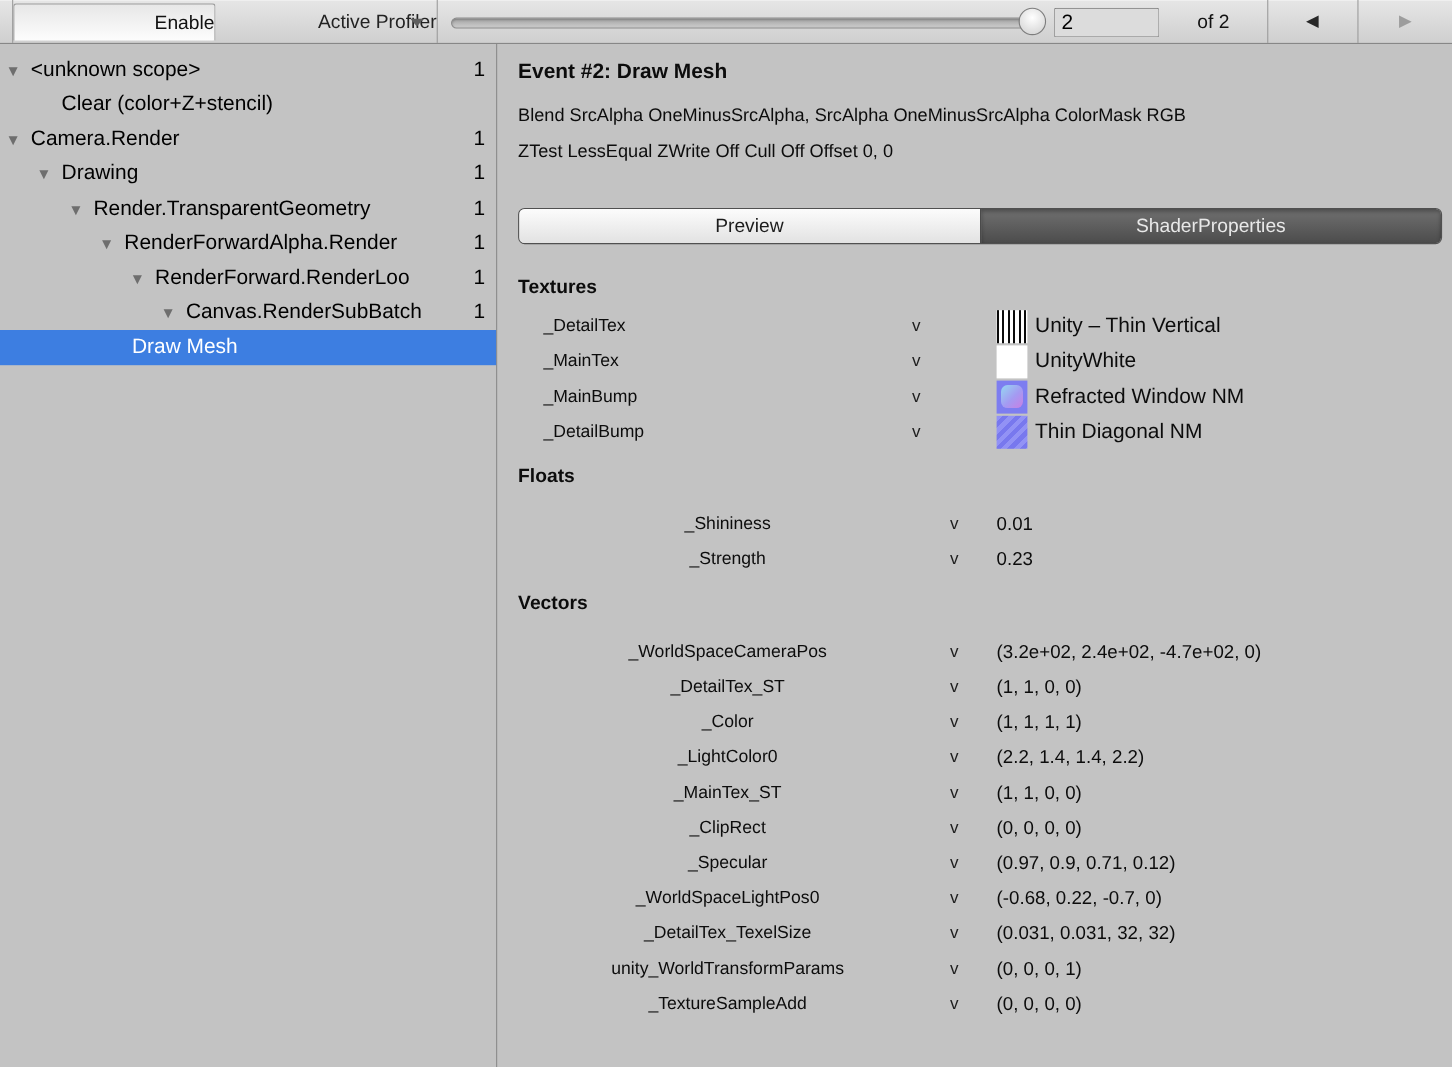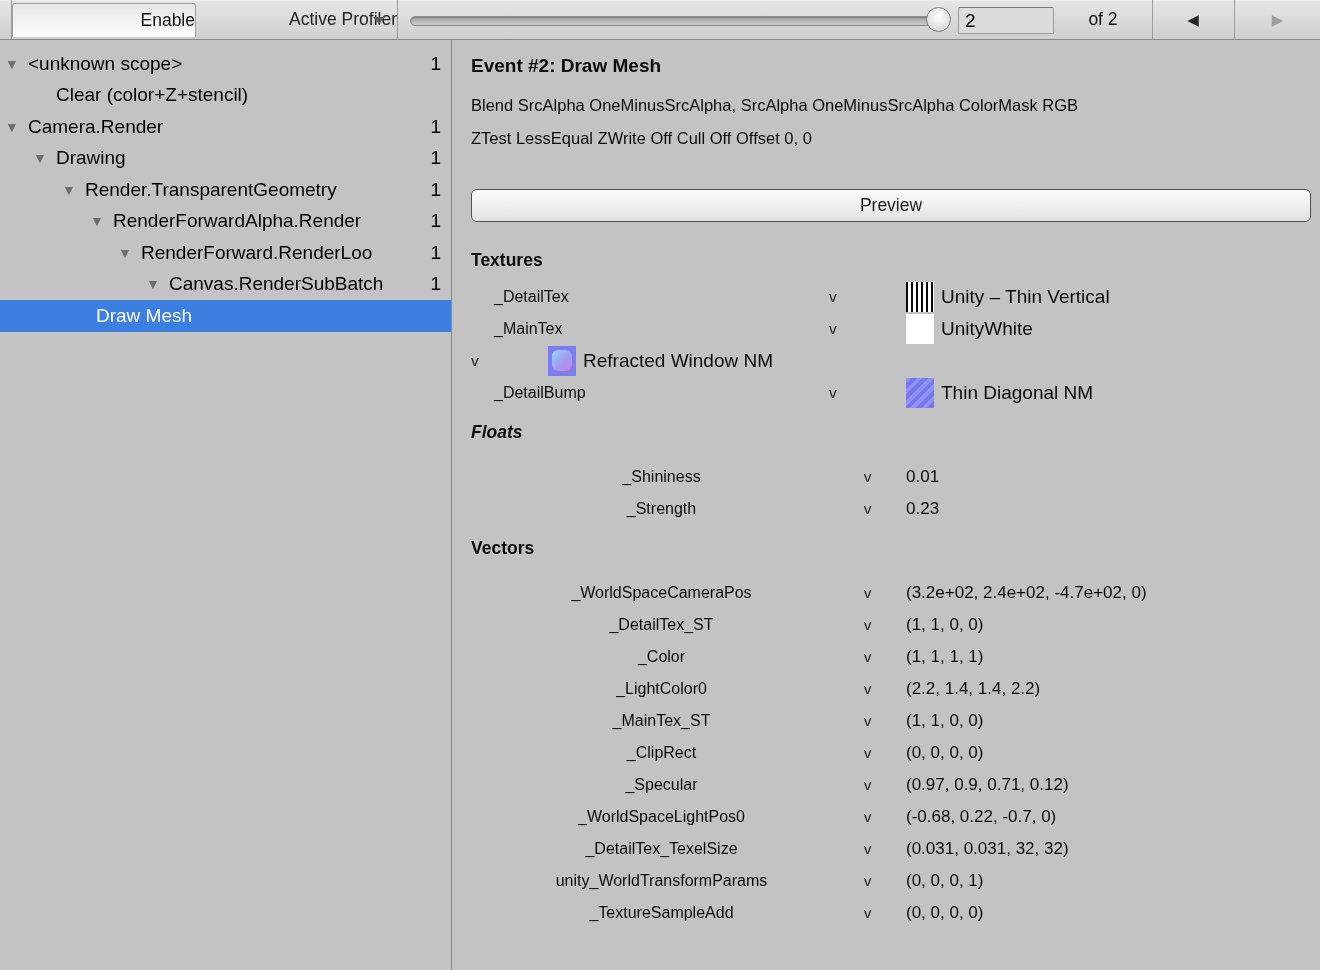--- a/index.html
+++ b/index.html
@@ -86,32 +86,32 @@
   .tree-count{position:absolute;right:10px;font-size:19px;}
   
   .details{flex:1;padding-left:19px;box-sizing:border-box;overflow:hidden;}
   .ev-title{margin-top:14px;font-size:19px;font-weight:bold;line-height:24px;}
   .shader-line{margin-top:15px;font-size:19px;line-height:24px;white-space:nowrap;}
   .shader-keywords{font-size:15.5px;margin-left:14px;letter-spacing:.2px;}
   .blend-line{margin-top:17px;font-size:16.5px;line-height:21px;}
   .ztest-line{margin-top:12px;font-size:16.5px;line-height:21px;}
   .tabbar{
     margin-top:40px;width:840px;height:33px;display:flex;
-    border:1px solid #505050;border-radius:6px;overflow:hidden;box-sizing:border-box;flex-direction:column;
+    border:1px solid #505050;border-radius:6px;overflow:hidden;box-sizing:border-box;
   }
   .tab{flex:1;font-size:17.5px;line-height:31px;text-align:center;}
   .tab-light{background:linear-gradient(#fcfcfc,#e2e2e2);color:#1c1c1c;}
   .tab-dark{
     background:linear-gradient(#707070,#4c4c4c);color:#e8e8e8;
     border-left:1px solid #3c3c3c;
     box-shadow:inset 0 2px 4px rgba(0,0,0,.35);
   }
   .section-title{font-size:17.5px;font-weight:bold;line-height:22px;}
   .st-textures{margin-top:27px;}
-  .st-floats{margin-top:12px;font-style:italic;}
+  .st-floats{margin-top:12px;}
   .st-vectors{margin-top:12px;}
   .rows{margin-top:10px;}
   .rows-gap{margin-top:18px;text-align:center;}
   .prow{height:32px;display:flex;align-items:center;}
   .pname{
     width:358px;flex:0 0 358px;padding-left:23px;box-sizing:border-box;
     font-size:16px;white-space:nowrap;
   }
   .pstage{width:77px;flex:0 0 77px;font-size:15.5px;color:#1d1d1d;}
   .pvalue{font-size:17px;white-space:nowrap;}
@@ -198,21 +198,21 @@
       <span>RenderForward.RenderLoo</span>
       <span class="tree-count">1</span>
     </div>
 
     <div class="tree-row" style="padding-left:146px">
       <span class="tw">▼</span>
       <span>Canvas.RenderSubBatch</span>
       <span class="tree-count">1</span>
     </div>
 
-    <div class="tree-row selected" style="padding-left:73px">
+    <div class="tree-row selected" style="padding-left:97px">
       <span class="tw"></span>
       <span>Draw Mesh</span>
       <span class="tree-count"></span>
     </div>
 
   </div>
 
   <div class="details">
 
     <div class="ev-title">Event #2: Draw Mesh</div>
@@ -234,20 +234,21 @@
         <span class="thumb thumb-stripes"></span>
         <span class="pvalue tex-label">Unity – Thin Vertical</span>
       </div>
       <div class="prow">
         <span class="pname">_MainTex</span>
         <span class="pstage">v</span>
         <span class="thumb thumb-white"></span>
         <span class="pvalue tex-label">UnityWhite</span>
       </div>
       <div class="prow">
+        <span class="pname">_MainBump</span>
         <span class="pstage">v</span>
         <span class="thumb thumb-nm-window"></span>
         <span class="pvalue tex-label">Refracted Window NM</span>
       </div>
       <div class="prow">
         <span class="pname">_DetailBump</span>
         <span class="pstage">v</span>
         <span class="thumb thumb-nm-diag"></span>
         <span class="pvalue tex-label">Thin Diagonal NM</span>
       </div>

